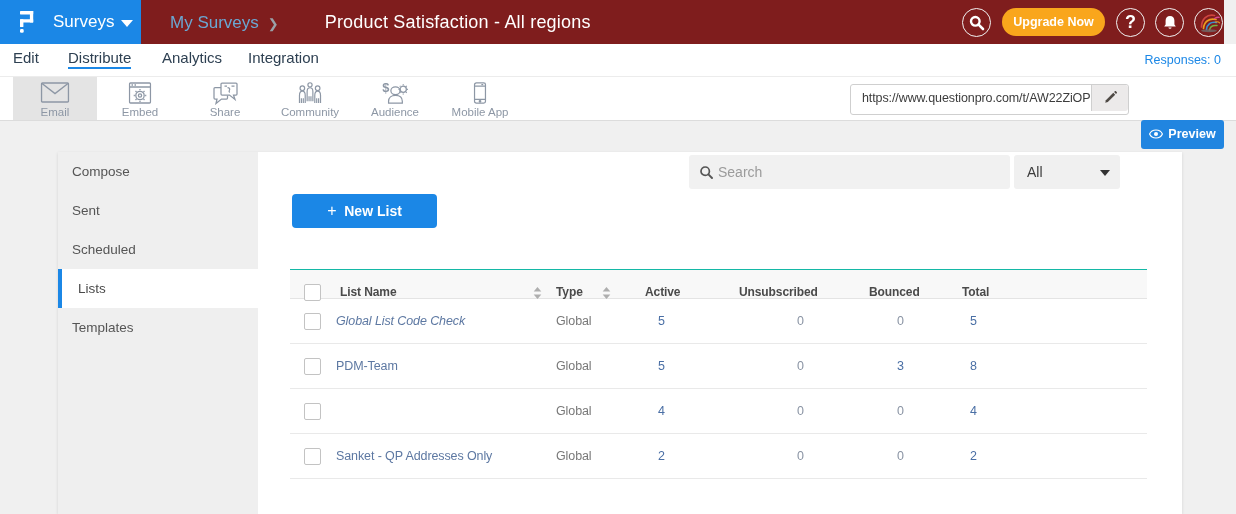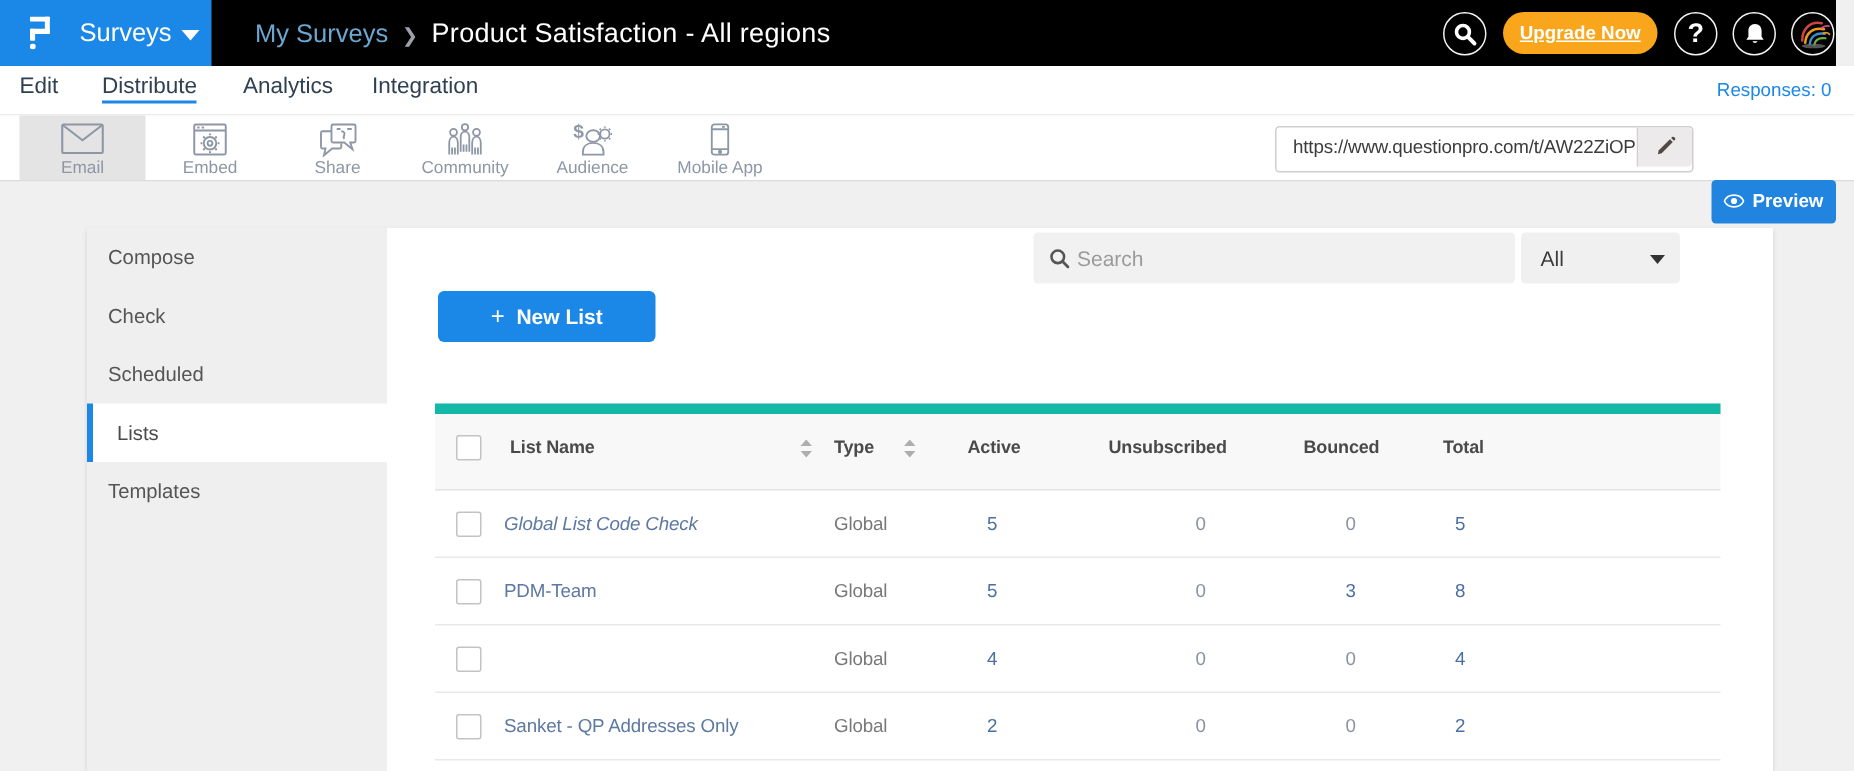--- a/index.html
+++ b/index.html
@@ -1,29 +1,29 @@
 <!DOCTYPE html>
 <html><head>
 <meta charset="utf-8">
 <style>
 * { margin:0; padding:0; box-sizing:border-box; }
 html,body { width:1236px; height:514px; overflow:hidden; }
 body { font-family:"Liberation Sans", sans-serif; background:#f0f0f0; position:relative; }
 
 
-#topbar { position:absolute; left:0; top:0; width:1224px; height:44px; background:#000000; }
+#topbar { position:absolute; left:0; top:0; width:1224px; height:44px; background:#7f1d1d; }
 #logoblock { position:absolute; left:0; top:0; width:141px; height:44px; background:#1b87e6; }
 #surveys { position:absolute; left:53px; top:0; height:44px; line-height:44px; color:#fff; font-size:17px; }
 #scaret { position:absolute; left:121px; top:20px; width:0; height:0; border-left:6px solid transparent; border-right:6px solid transparent; border-top:7px solid #fff; }
 #crumb { position:absolute; left:170px; top:0; height:44px; line-height:44px; font-size:17px; }
 #crumb .c1 { color:#6ba7d2; }
 #crumb .sep { color:#9aa1a8; font-size:13px; padding:0 9px; }
-#crumb .c2 { color:#ffffff; font-size:18px; letter-spacing:0.2px; }
+#crumb .c2 { color:#ffffff; font-size:18px; letter-spacing:0.2px;margin-left:37px; }
 .circ { position:absolute; top:8px; width:29px; height:29px; border:1.5px solid #f2f2f2; border-radius:50%; }
-#upgrade { position:absolute; left:1002px; top:8px; width:103px; height:28px; background:#f9a61c; border-radius:14px; color:#fff; font-size:12.5px; font-weight:bold; text-align:center; line-height:28px;text-decoration:underline; }
+#upgrade { position:absolute; left:1002px; top:8px; width:103px; height:28px; background:#f9a61c; border-radius:14px; color:#fff; font-size:12.5px; font-weight:bold; text-align:center; line-height:28px; }
 
 
 #tabbar { position:absolute; left:0; top:44px; width:1236px; height:33px; background:#fff; border-bottom:1px solid #ececec; }
 .tab { position:absolute; top:0; height:25px; line-height:27px; font-size:15px; color:#2e4052; }
 #resp { position:absolute; right:15px; top:0; height:32px; line-height:32px; font-size:12.5px; color:#1b87e6; }
 
 
 #toolbar { position:absolute; left:0; top:77px; width:1236px; height:44px; background:#fff; border-bottom:1px solid #dcdcdc; }
 .tool { position:absolute; top:0; height:43px; text-align:center; }
 .tool .lbl { position:absolute; bottom:2px; width:100%; font-size:11.5px; color:#8d97a5; }
@@ -41,21 +41,21 @@
 .sitem.active { background:#fff; border-left:4px solid #1b87e6; padding-left:16px; color:#4a4a4a; }
 #newlist { position:absolute; left:234px; top:42px; width:145px; height:34px; background:#1b87e6; border-radius:4px; color:#fff; font-size:14px; font-weight:bold; text-align:center; line-height:34px; }
 #searchbox { position:absolute; left:631px; top:3px; width:321px; height:34px; background:#f1f1f1; border-radius:3px; }
 #searchbox .ph { position:absolute; left:29px; top:0; line-height:34px; font-size:14px; color:#9b9b9b; }
 #alldrop { position:absolute; left:956px; top:3px; width:106px; height:34px; background:#f0f0f0; border-radius:3px; }
 #alldrop .t { position:absolute; left:13px; top:0; line-height:34px; font-size:14px; color:#3c3c3c; }
 #alldrop .car { position:absolute; right:10px; top:15px; width:0; height:0; border-left:5px solid transparent; border-right:5px solid transparent; border-top:6px solid #333; }
 
 
 #table { position:absolute; left:232px; top:117px; width:857px; }
-#thead { position:relative; height:58px; background:#f8f8f8; border-top:7px solid #14b8a6; border-bottom:1px solid #e4e4e4; }
+#thead { position:relative; height:30px; background:#f8f8f8; border-top:1px solid #14b8a6; border-bottom:1px solid #e4e4e4; }
 .hcell { position:absolute; top:0; height:45px; line-height:45px; font-size:12px; letter-spacing:-0.1px; font-weight:bold; color:#4a4a4a; }
 .row { position:relative; height:45px; border-bottom:1px solid #e9e9e9; }
 .rcell { position:absolute; top:0; height:45px; line-height:45px; font-size:12.5px; letter-spacing:-0.1px; }
 .cb { position:absolute; left:14px; top:14px; width:17px; height:17px; border:1px solid #c3c3c3; border-radius:2px; background:#fff; }
 .lname { color:#5d78a2; }
 .gtype { color:#787878; }
 .numb { color:#4a6fa5; }
 .numg { color:#8a94a4; }
 .sort { position:absolute; top:17px; width:9px; height:12px; }
 </style>
@@ -182,21 +182,21 @@
   <div id="preview">
     <svg width="14" height="10" viewBox="0 0 17 12" style="vertical-align:-1px;margin-right:5px;">
       <path d="M8.5 1.2 C4.8 1.2 1.9 3.3 0.7 6 C1.9 8.7 4.8 10.8 8.5 10.8 C12.2 10.8 15.1 8.7 16.3 6 C15.1 3.3 12.2 1.2 8.5 1.2 Z" fill="none" stroke="#fff" stroke-width="1.4"></path>
       <circle cx="8.5" cy="6" r="2.5" fill="#fff"></circle>
     </svg>Preview</div>
 </div>
 
 <div id="card">
   <div id="sidebar">
     <div class="sitem" style="top:0;">Compose</div>
-    <div class="sitem" style="top:39px;">Check</div>
+    <div class="sitem" style="top:39px;">Sent</div>
     <div class="sitem" style="top:78px;">Scheduled</div>
     <div class="sitem active" style="top:117px;">Lists</div>
     <div class="sitem" style="top:156px;">Templates</div>
   </div>
 
   <div id="newlist"><span style="font-size:16px;font-weight:normal;">+</span>&nbsp; New List</div>
 
   <div id="searchbox">
     <svg width="13" height="13" viewBox="0 0 13 13" style="position:absolute;left:11px;top:11px;">
       <circle cx="5.2" cy="5.2" r="4.2" fill="none" stroke="#555" stroke-width="1.7"></circle>

